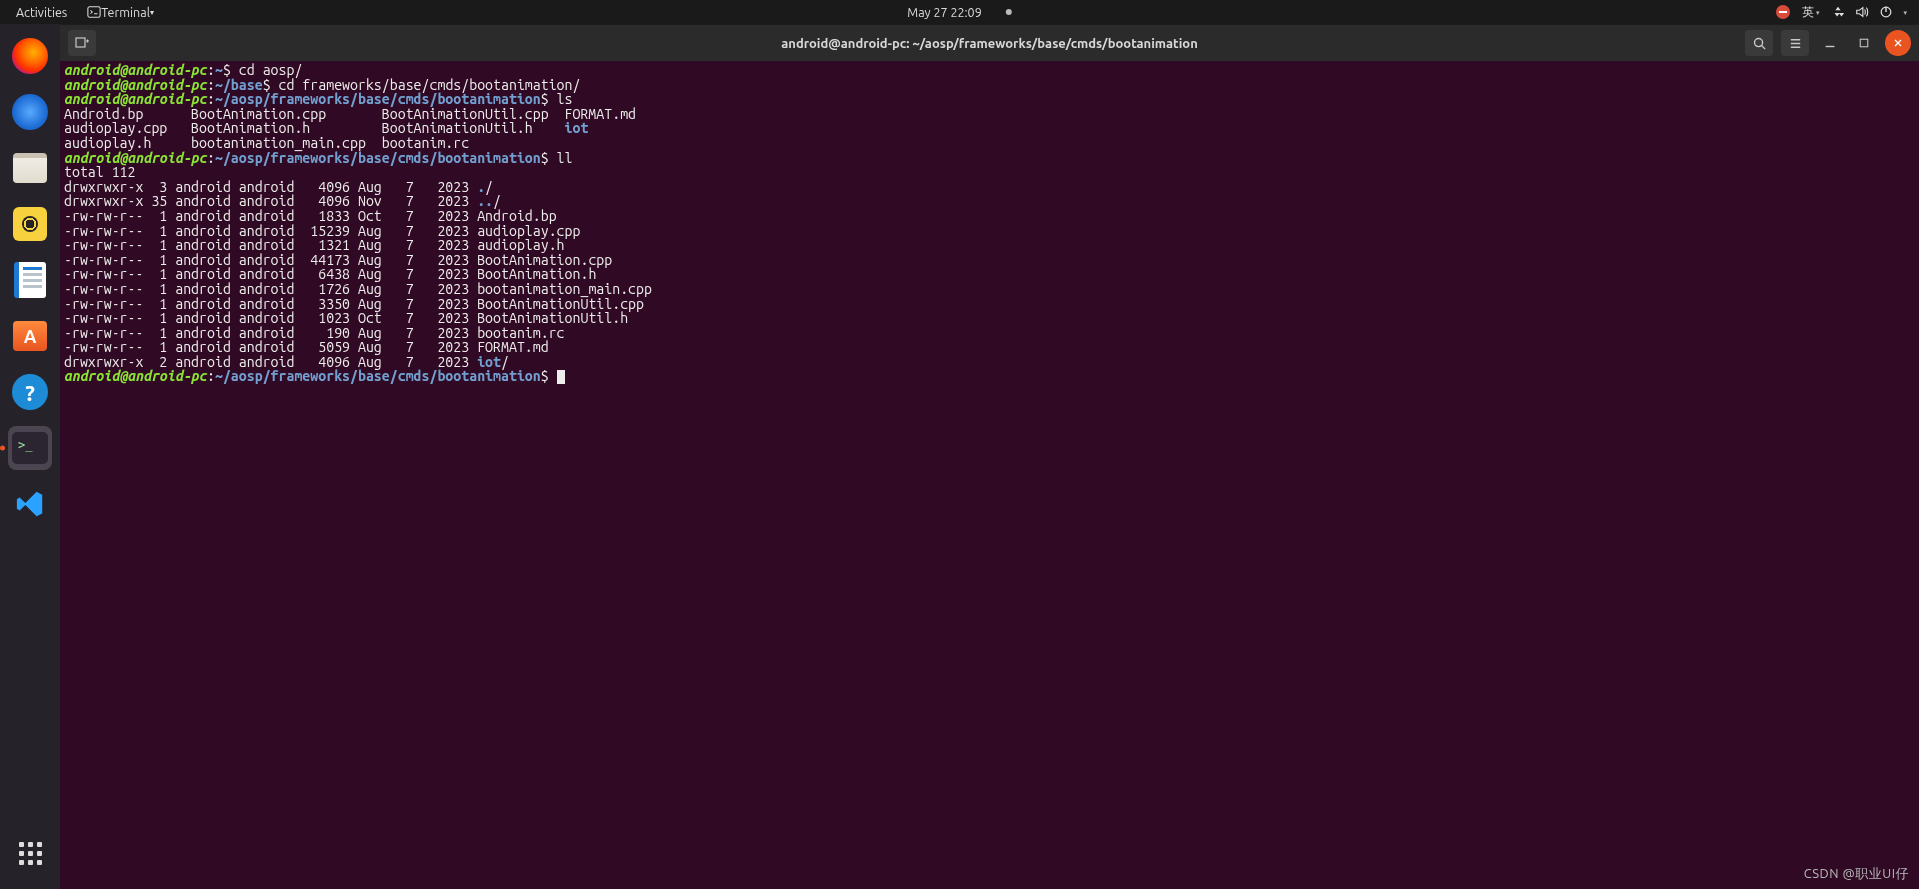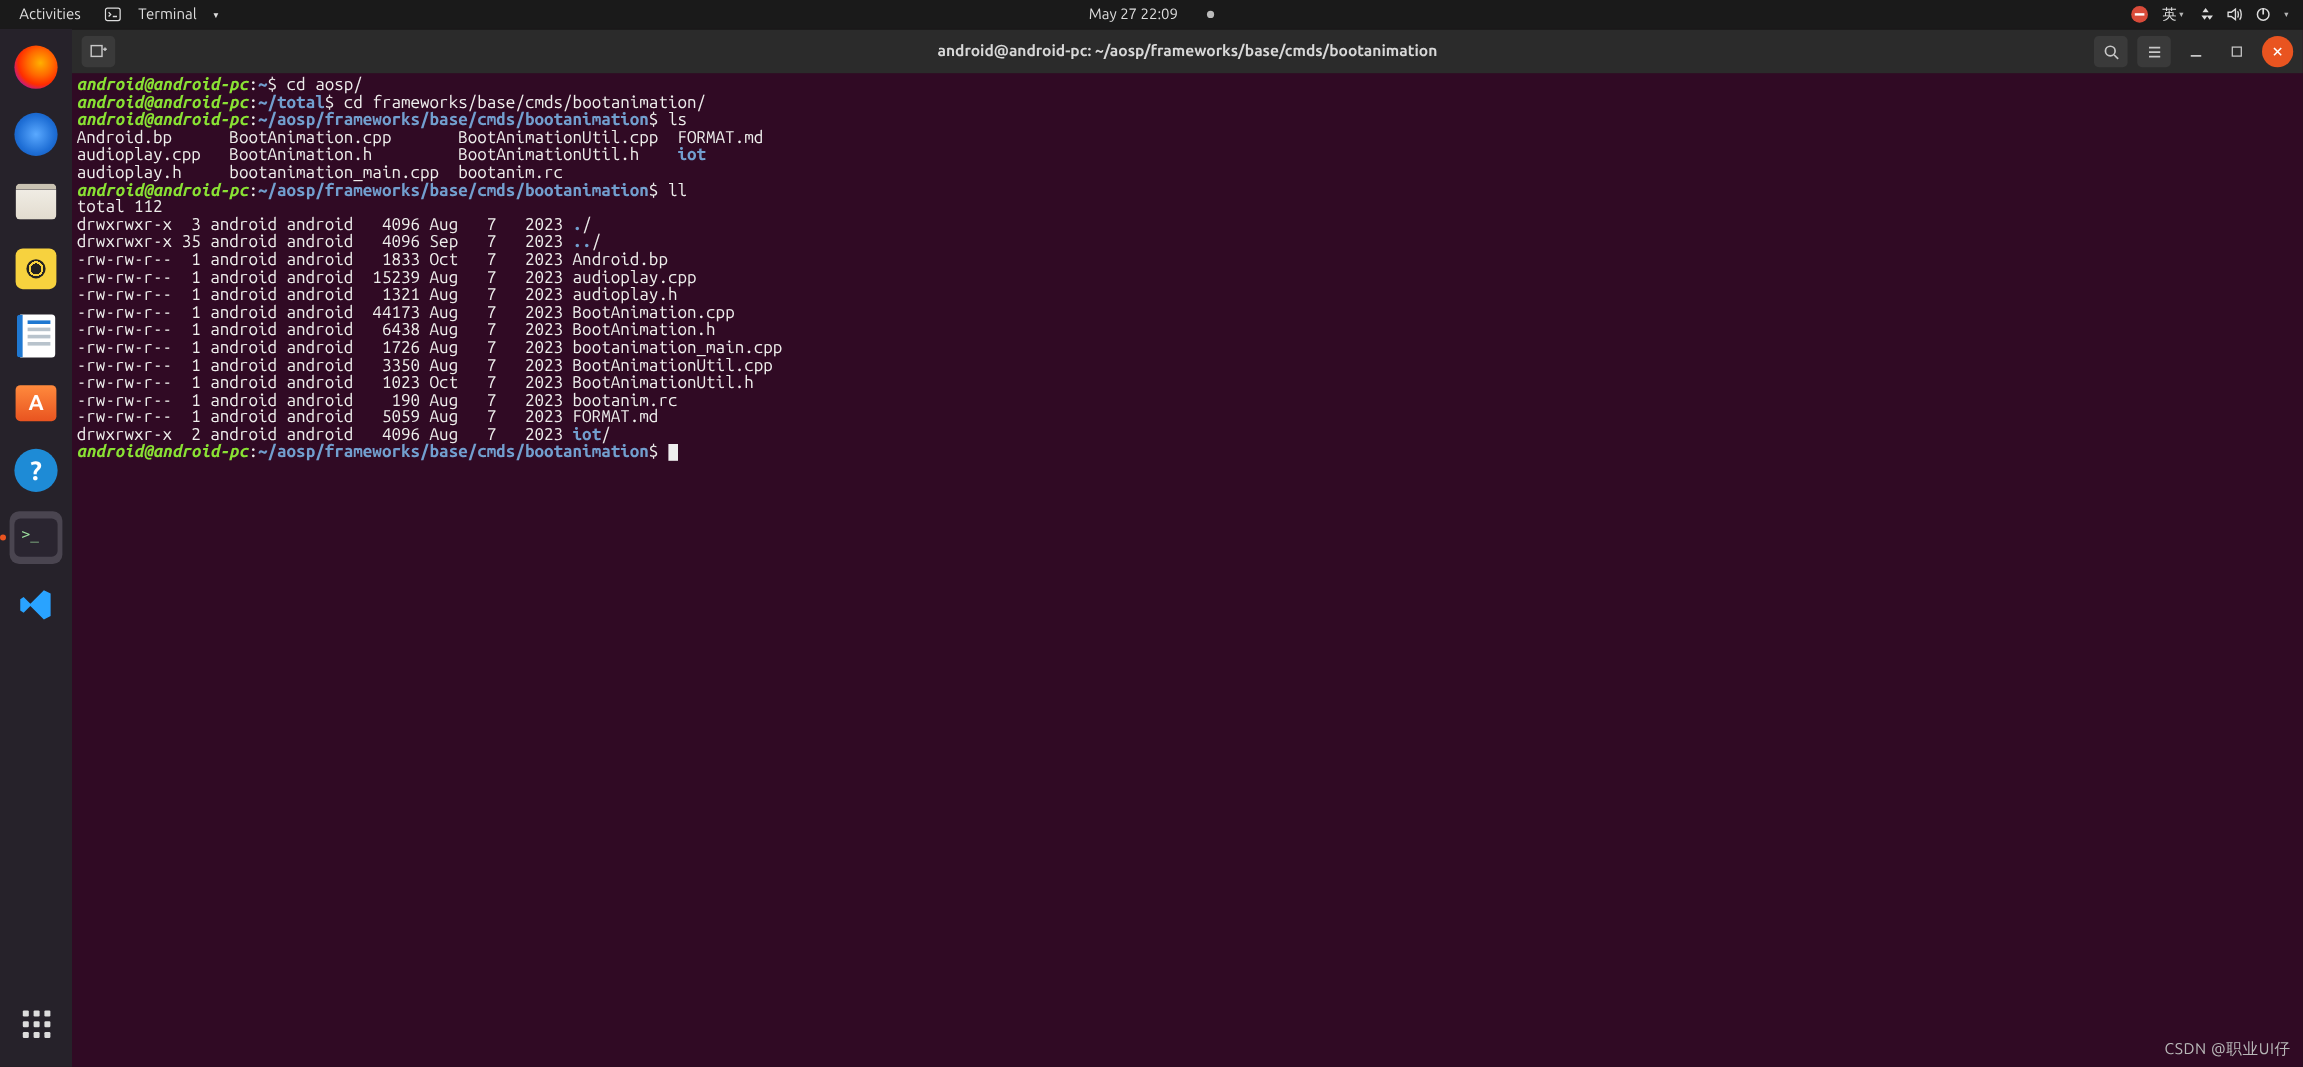--- a/index.html
+++ b/index.html
@@ -7,21 +7,21 @@
   body { background: #1e1e1e; }
 
   
   .top-panel {
     position: absolute; top: 0; left: 0; right: 0; height: 24px;
     background: #1a1a1a; color: #ddd; display: flex; align-items: center;
     font-size: 12.5px; z-index: 10;
   }
   .top-panel .left { display:flex; align-items:flex-start; gap:4px; padding-left:8px;}
   .top-panel .left .activities { padding: 2px 8px; border-radius: 4px; cursor:pointer; }
-  .top-panel .left .app-menu { display:flex; align-items:center; gap:14px; padding:2px 8px; border-radius:4px; cursor:pointer;}
+  .top-panel .left .app-menu { display:flex; align-items:center; gap:0; padding:2px 8px; border-radius:4px; cursor:pointer;}
   .top-panel .left .app-icon { width:14px; height:14px; display:inline-flex; align-items:center; justify-content:center;}
   .top-panel .center { position:absolute; left:50%; transform:translateX(-50%); display:flex; align-items:center; gap:24px;}
   .top-panel .center .dot { width:6px;height:6px;border-radius:50%;background:#bbb;display:inline-block;}
   .top-panel .right { margin-left:auto; display:flex; align-items:center; gap:12px; padding-right:12px;}
   .top-panel .right .dnd{width:14px;height:14px;border-radius:50%;background:#d94b3a;display:flex;align-items:center;justify-content:center;}
   .top-panel .right .dnd::after{content:"";width:8px;height:2px;background:#fff;}
   .top-panel .right .ime{font-size:12px;display:flex;align-items:center;gap:2px;}
   .top-panel .right .tri{font-size:7px;opacity:.8;}
   .top-panel .right .sys-icons{display:flex;align-items:center;gap:10px;}
   .top-panel .ico{width:14px;height:14px;display:inline-flex;align-items:center;justify-content:center;}
@@ -223,29 +223,29 @@
       </div>
       <div class="tb-close">
         <svg viewBox="0 0 16 16" width="12" height="12">
             <path d="M4 4l8 8M12 4l-8 8" stroke-width="1.8"></path>
           </svg>
       </div>
     </div>
   </div>
 
   <div class="term-body" id="term"><span class="g">android@android-pc</span><span class="w">:</span><span class="b">~</span><span class="w">$ cd aosp/</span>
-<span class="g">android@android-pc</span><span class="w">:</span><span class="b">~/total</span><span class="w">$ cd frameworks/base/cmds/bootanimation/</span>
+<span class="g">android@android-pc</span><span class="w">:</span><span class="b">~/base</span><span class="w">$ cd frameworks/base/cmds/bootanimation/</span>
 <span class="g">android@android-pc</span><span class="w">:</span><span class="b">~/aosp/frameworks/base/cmds/bootanimation</span><span class="w">$ ls</span>
 <span class="w">Android.bp      BootAnimation.cpp       BootAnimationUtil.cpp  FORMAT.md</span>
 <span class="w">audioplay.cpp   BootAnimation.h         BootAnimationUtil.h    </span><span class="b">iot</span>
 <span class="w">audioplay.h     bootanimation_main.cpp  bootanim.rc</span>
 <span class="g">android@android-pc</span><span class="w">:</span><span class="b">~/aosp/frameworks/base/cmds/bootanimation</span><span class="w">$ ll</span>
 <span class="w">total 112</span>
 <span class="w">drwxrwxr-x  3 android android   4096 Aug   7   2023 </span><span class="b">.</span><span class="w">/</span>
-<span class="w">drwxrwxr-x 35 android android   4096 Sep   7   2023 </span><span class="b">..</span><span class="w">/</span>
+<span class="w">drwxrwxr-x 35 android android   4096 Nov   7   2023 </span><span class="b">..</span><span class="w">/</span>
 <span class="w">-rw-rw-r--  1 android android   1833 Oct   7   2023 </span><span class="w">Android.bp</span>
 <span class="w">-rw-rw-r--  1 android android  15239 Aug   7   2023 </span><span class="w">audioplay.cpp</span>
 <span class="w">-rw-rw-r--  1 android android   1321 Aug   7   2023 </span><span class="w">audioplay.h</span>
 <span class="w">-rw-rw-r--  1 android android  44173 Aug   7   2023 </span><span class="w">BootAnimation.cpp</span>
 <span class="w">-rw-rw-r--  1 android android   6438 Aug   7   2023 </span><span class="w">BootAnimation.h</span>
 <span class="w">-rw-rw-r--  1 android android   1726 Aug   7   2023 </span><span class="w">bootanimation_main.cpp</span>
 <span class="w">-rw-rw-r--  1 android android   3350 Aug   7   2023 </span><span class="w">BootAnimationUtil.cpp</span>
 <span class="w">-rw-rw-r--  1 android android   1023 Oct   7   2023 </span><span class="w">BootAnimationUtil.h</span>
 <span class="w">-rw-rw-r--  1 android android    190 Aug   7   2023 </span><span class="w">bootanim.rc</span>
 <span class="w">-rw-rw-r--  1 android android   5059 Aug   7   2023 </span><span class="w">FORMAT.md</span>

